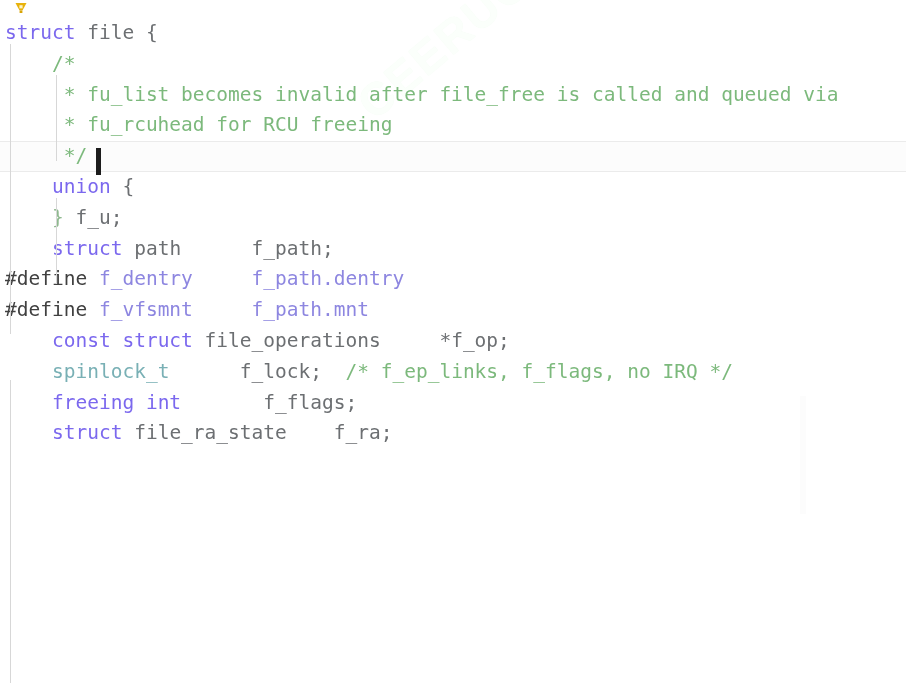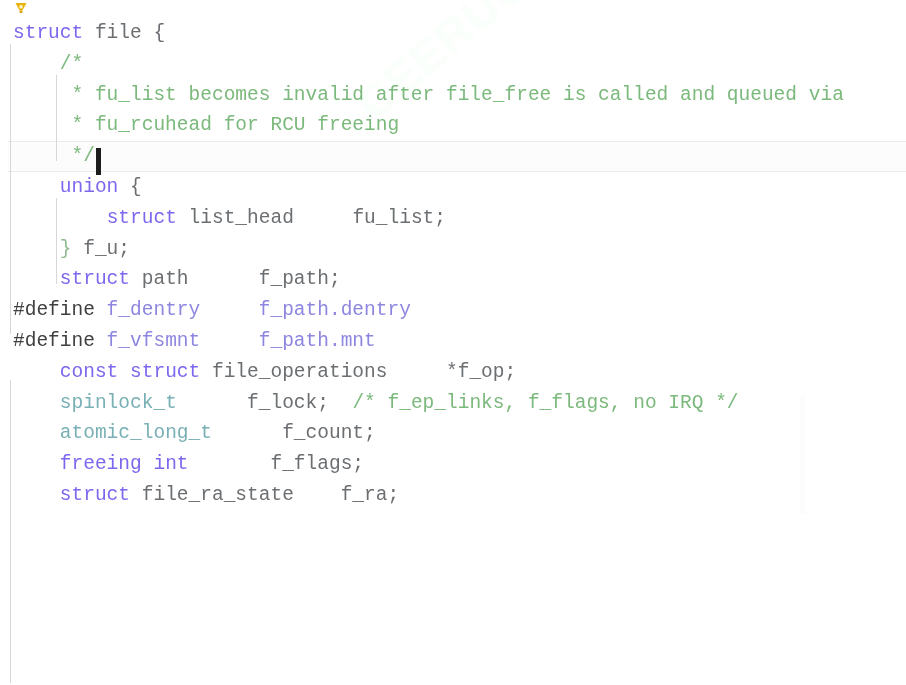--- a/index.html
+++ b/index.html
@@ -61,25 +61,24 @@
     left: 14px;
     top: 2px;
     width: 14px;
     height: 16px;
     z-index: 5;
     cursor: pointer;
   }
 
   .code-area {
     position: absolute;
-    left: 8px;
+    left: 0;
     top: 18px;
     right: 0;
     z-index: 2;
-    font-family: Liberation Mono, monospace;
   }
 
   .line {
     position: relative;
     height: 30.8px;
     line-height: 30.8px;
     font-size: 19.5px;
     white-space: pre;
     color: #6c6f72;
     padding-left: 5px;
@@ -147,25 +146,23 @@
 
   <div class="caret"></div>
 
   <div class="code-area" id="code-area">
       <div class="line"><span class="kw">struct</span><span class="id"> file {</span></div>
       <div class="line"><span class="cmt">    /*</span></div>
       <div class="line"><span class="cmt">     * fu_list becomes invalid after file_free is called and queued via</span></div>
       <div class="line"><span class="cmt">     * fu_rcuhead for RCU freeing</span></div>
       <div class="line current"><span class="cmt">     */</span></div>
       <div class="line"><span class="id">    </span><span class="kw">union</span><span class="id"> {</span></div>
-      <div class="line"><span class="id">        </span><span class="kw">struct</span><span class="id"> list_head</span><span class="id">     fu_list;</span></div>
       <div class="line"><span class="brc">    }</span><span class="id"> f_u;</span></div>
       <div class="line"><span class="id">    </span><span class="kw">struct</span><span class="id"> path</span><span class="id">      f_path;</span></div>
       <div class="line"><span class="pp">#define</span><span class="mac"> f_dentry</span><span class="mac">     f_path.dentry</span></div>
       <div class="line"><span class="pp">#define</span><span class="mac"> f_vfsmnt</span><span class="mac">     f_path.mnt</span></div>
       <div class="line"><span class="id">    </span><span class="kw">const struct</span><span class="id"> file_operations</span><span class="id">     *f_op;</span></div>
       <div class="line"><span class="id">    </span><span class="typ">spinlock_t</span><span class="id">      f_lock;  </span><span class="cmt">/* f_ep_links, f_flags, no IRQ */</span></div>
-      <div class="line"><span class="id">    </span><span class="typ">atomic_long_t</span><span class="id">      f_count;</span></div>
       <div class="line"><span class="id">    </span><span class="kw">freeing int</span><span class="id">       f_flags;</span></div>
       <div class="line"><span class="id">    </span><span class="kw">struct</span><span class="id"> file_ra_state    f_ra;</span></div>
     </div>
 
 </div>
 
 </body></html>

